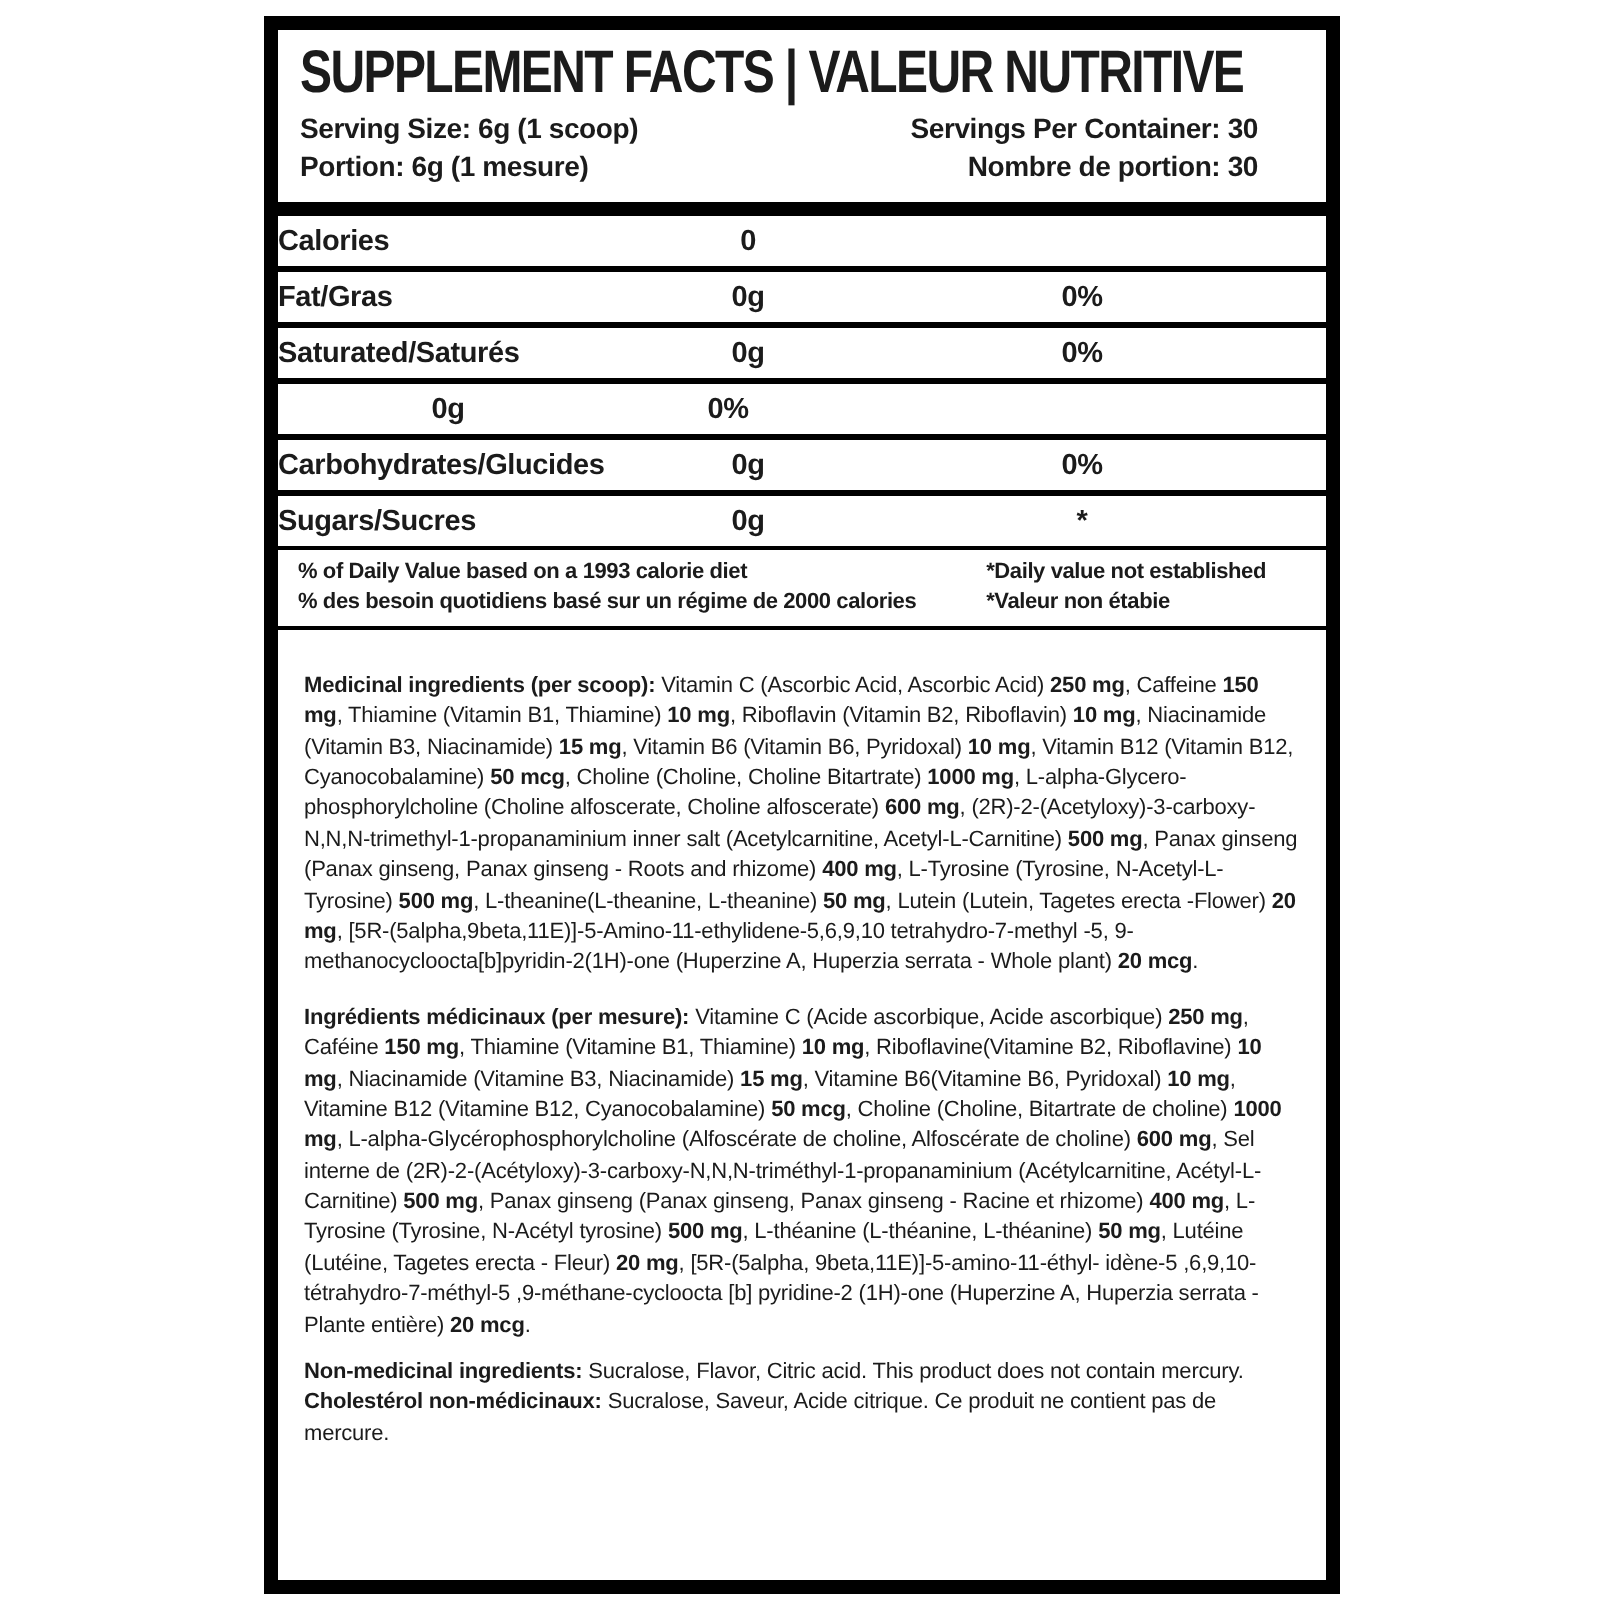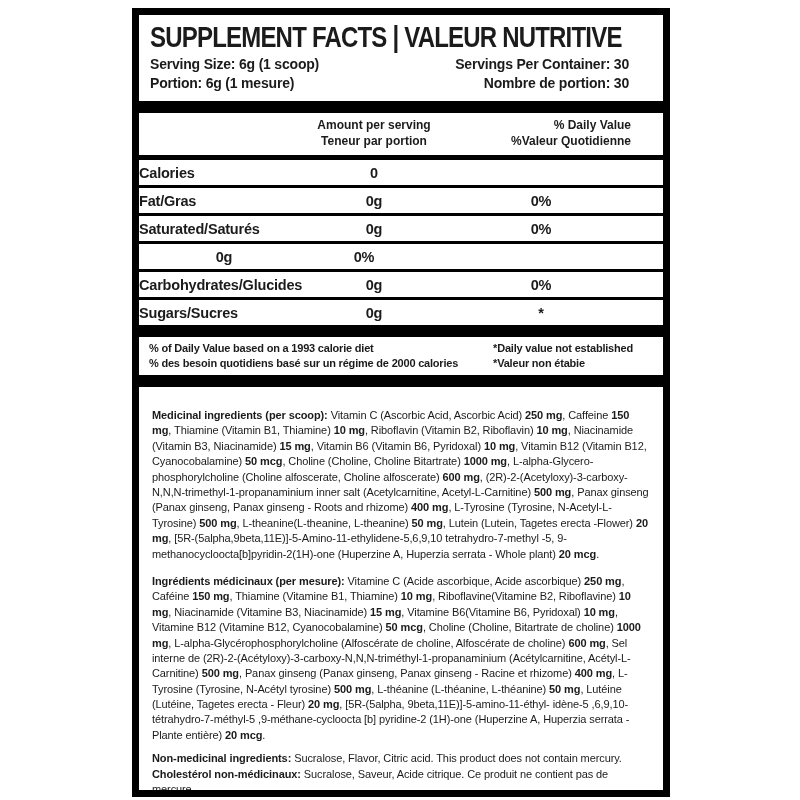--- a/index.html
+++ b/index.html
@@ -1,17 +1,17 @@
 <!DOCTYPE html>
 <html><head>
 <meta charset="utf-8">
 <style>
   html,body{margin:0;padding:0;background:#fff;}
   body{width:800px;height:800px;position:relative;font-family:"Liberation Sans",sans-serif;color:#1b1b1b;-webkit-font-smoothing:antialiased;}
-  .label{position:absolute;left:132px;top:8px;width:538px;height:789px;background:#000;padding:7px;box-sizing:border-box;display:flex;flex-direction:column;gap:12px;overflow:hidden;}
+  .label{position:absolute;left:132px;top:8px;width:538px;height:789px;background:#000;padding:7px;box-sizing:border-box;display:flex;flex-direction:column;gap:2px;overflow:hidden;}
   .sec{background:#fff;}
   
   .sec-head{padding:5px 11px 7px 11px;}
   .title{font-size:30px;font-weight:bold;letter-spacing:-1px;white-space:nowrap;transform:scaleX(0.80);transform-origin:left center;line-height:1.15;}
   .serving-row{display:flex;justify-content:space-between;font-size:14px;font-weight:bold;line-height:1.42;letter-spacing:-0.2px;}
   .serving-row .right{text-align:right;padding-right:23px;}
   
   .sec-table{display:flex;flex-direction:column;}
   .thead{display:grid;grid-template-columns:170px 130px 1fr;padding:5px 0 6px 0;font-size:12px;font-weight:bold;line-height:1.3;}
   .amount-h{text-align:center;white-space:nowrap;}
@@ -42,31 +42,20 @@
       <span>Serving Size: 6g (1 scoop)</span>
       <span class="right">Servings Per Container: 30</span>
     </div>
     <div class="serving-row">
       <span>Portion: 6g (1 mesure)</span>
       <span class="right">Nombre de portion: 30</span>
     </div>
   </section>
 
   <section class="sec-table">
-    <div class="thead sec">
-      <div></div>
-      <div class="amount-h">
-        <div>Amount per serving</div>
-        <div>Teneur par portion</div>
-      </div>
-      <div class="dv-h">
-        <div>% Daily Value</div>
-        <div>%Valeur Quotidienne</div>
-      </div>
-    </div>
     <div class="rows">
       <div class="trow">
         <div class="tname">Calories</div>
         <div class="tamount">0</div>
         <div class="tdv"></div>
       </div>
 
       <div class="trow">
         <div class="tname">Fat/Gras</div>
         <div class="tamount">0g</div>

